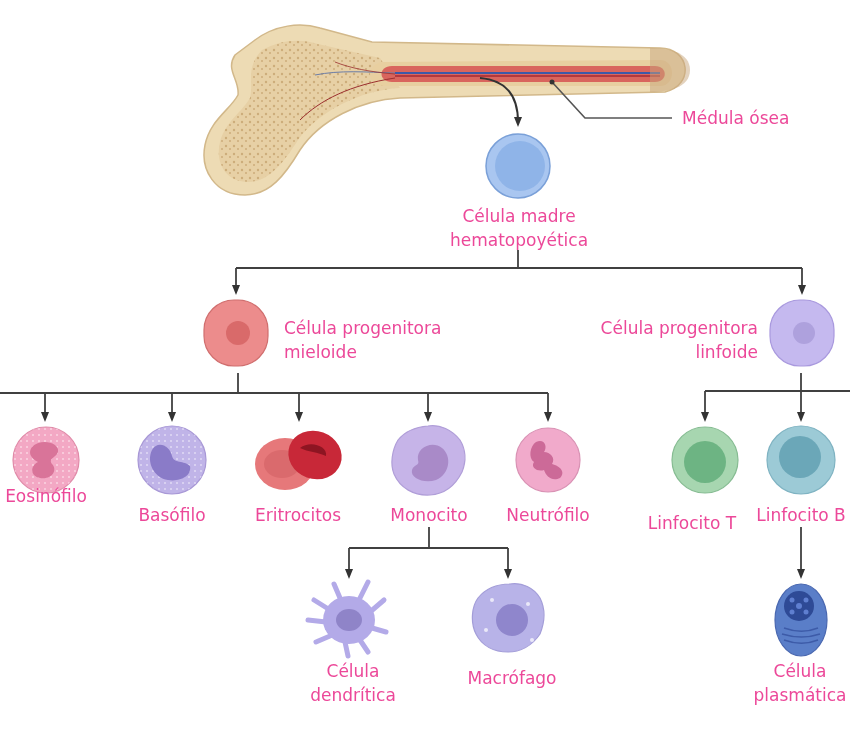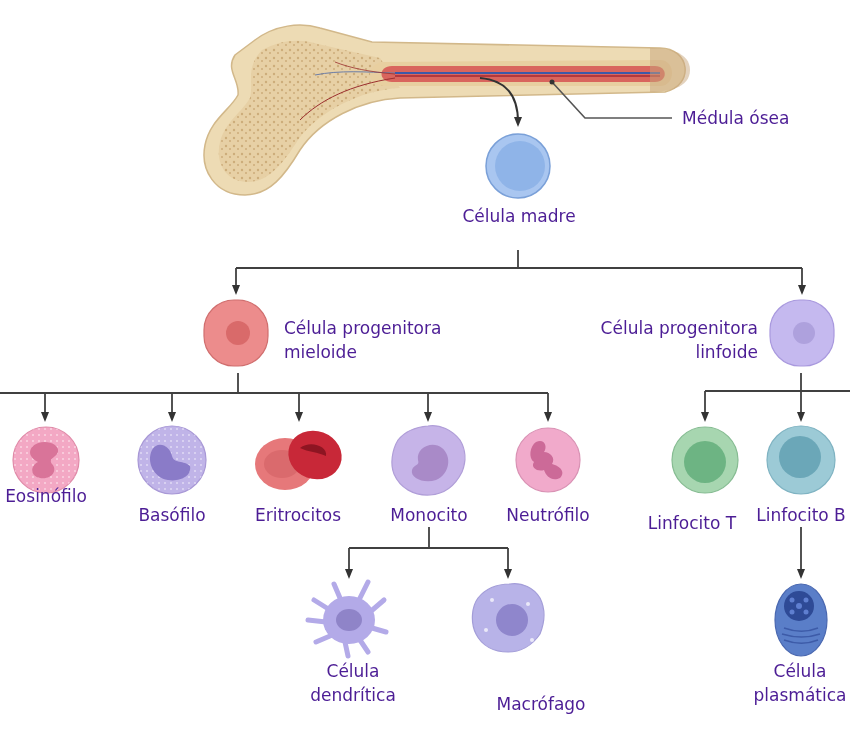--- a/index.html
+++ b/index.html
@@ -1,18 +1,18 @@
 <!DOCTYPE html>
 <html><head>
 <meta charset="utf-8">
 <style>
   html, body { margin: 0; padding: 0; background: #ffffff; }
   #stage { position: relative; width: 850px; height: 738px; overflow: hidden; background: #fff; }
   svg#diagram { position: absolute; left: 0; top: 0; }
-  .lbl { position: absolute; font-family: "DejaVu Sans", sans-serif; font-size: 17px; color: #4c1d95; line-height: 24px; white-space: nowrap; }
+  .lbl { position: absolute; font-family: "DejaVu Sans", sans-serif; font-size: 17px; color: #ec4899; line-height: 24px; white-space: nowrap; }
   .center { transform: translateX(-50%); text-align: center; }
   .right { text-align: right; }
 </style>
 </head>
 <body>
 
 <div id="stage">
   <svg id="diagram" width="850" height="738" viewBox="0 0 850 738">
     <defs>
       <marker id="arr" markerWidth="10" markerHeight="10" refX="5" refY="5" orient="auto" markerUnits="userSpaceOnUse">
@@ -169,20 +169,21 @@
         <path d="M782,634 C795,638 808,638 820,634"></path>
         <path d="M784,640 C795,644 808,644 818,640"></path>
       </g>
     </g>
   </svg>
 
   <div class="lbl" style="left:682px;top:106px;">Médula ósea</div>
 
   <div class="lbl center" style="left:519px;top:204px;">
     <div>Célula madre</div>
+    <div>hematopoyética</div>
   </div>
 
   <div class="lbl" style="left:284px;top:316px;">
     <div>Célula progenitora</div>
     <div>mieloide</div>
   </div>
 
   <div class="lbl right" style="right:92px;top:316px;">
     <div>Célula progenitora</div>
     <div>linfoide</div>
@@ -193,19 +194,19 @@
   <div class="lbl center" style="left:298px;top:503px;">Eritrocitos</div>
   <div class="lbl center" style="left:429px;top:503px;text-align:right;">Monocito</div>
   <div class="lbl center" style="left:548px;top:503px;">Neutrófilo</div>
   <div class="lbl center" style="left:692px;top:503px;margin-top:8px;">Linfocito T</div>
   <div class="lbl center" style="left:801px;top:503px;">Linfocito B</div>
 
   <div class="lbl center" style="left:353px;top:659px;">
     <div>Célula</div>
     <div>dendrítica</div>
   </div>
-  <div class="lbl center" style="left:512px;top:692px;margin-left:29px;">Macrófago</div>
+  <div class="lbl center" style="left:512px;top:666px;">Macrófago</div>
 
   <div class="lbl center" style="left:800px;top:659px;">
     <div>Célula</div>
     <div>plasmática</div>
   </div>
 </div>
 
 </body></html>

